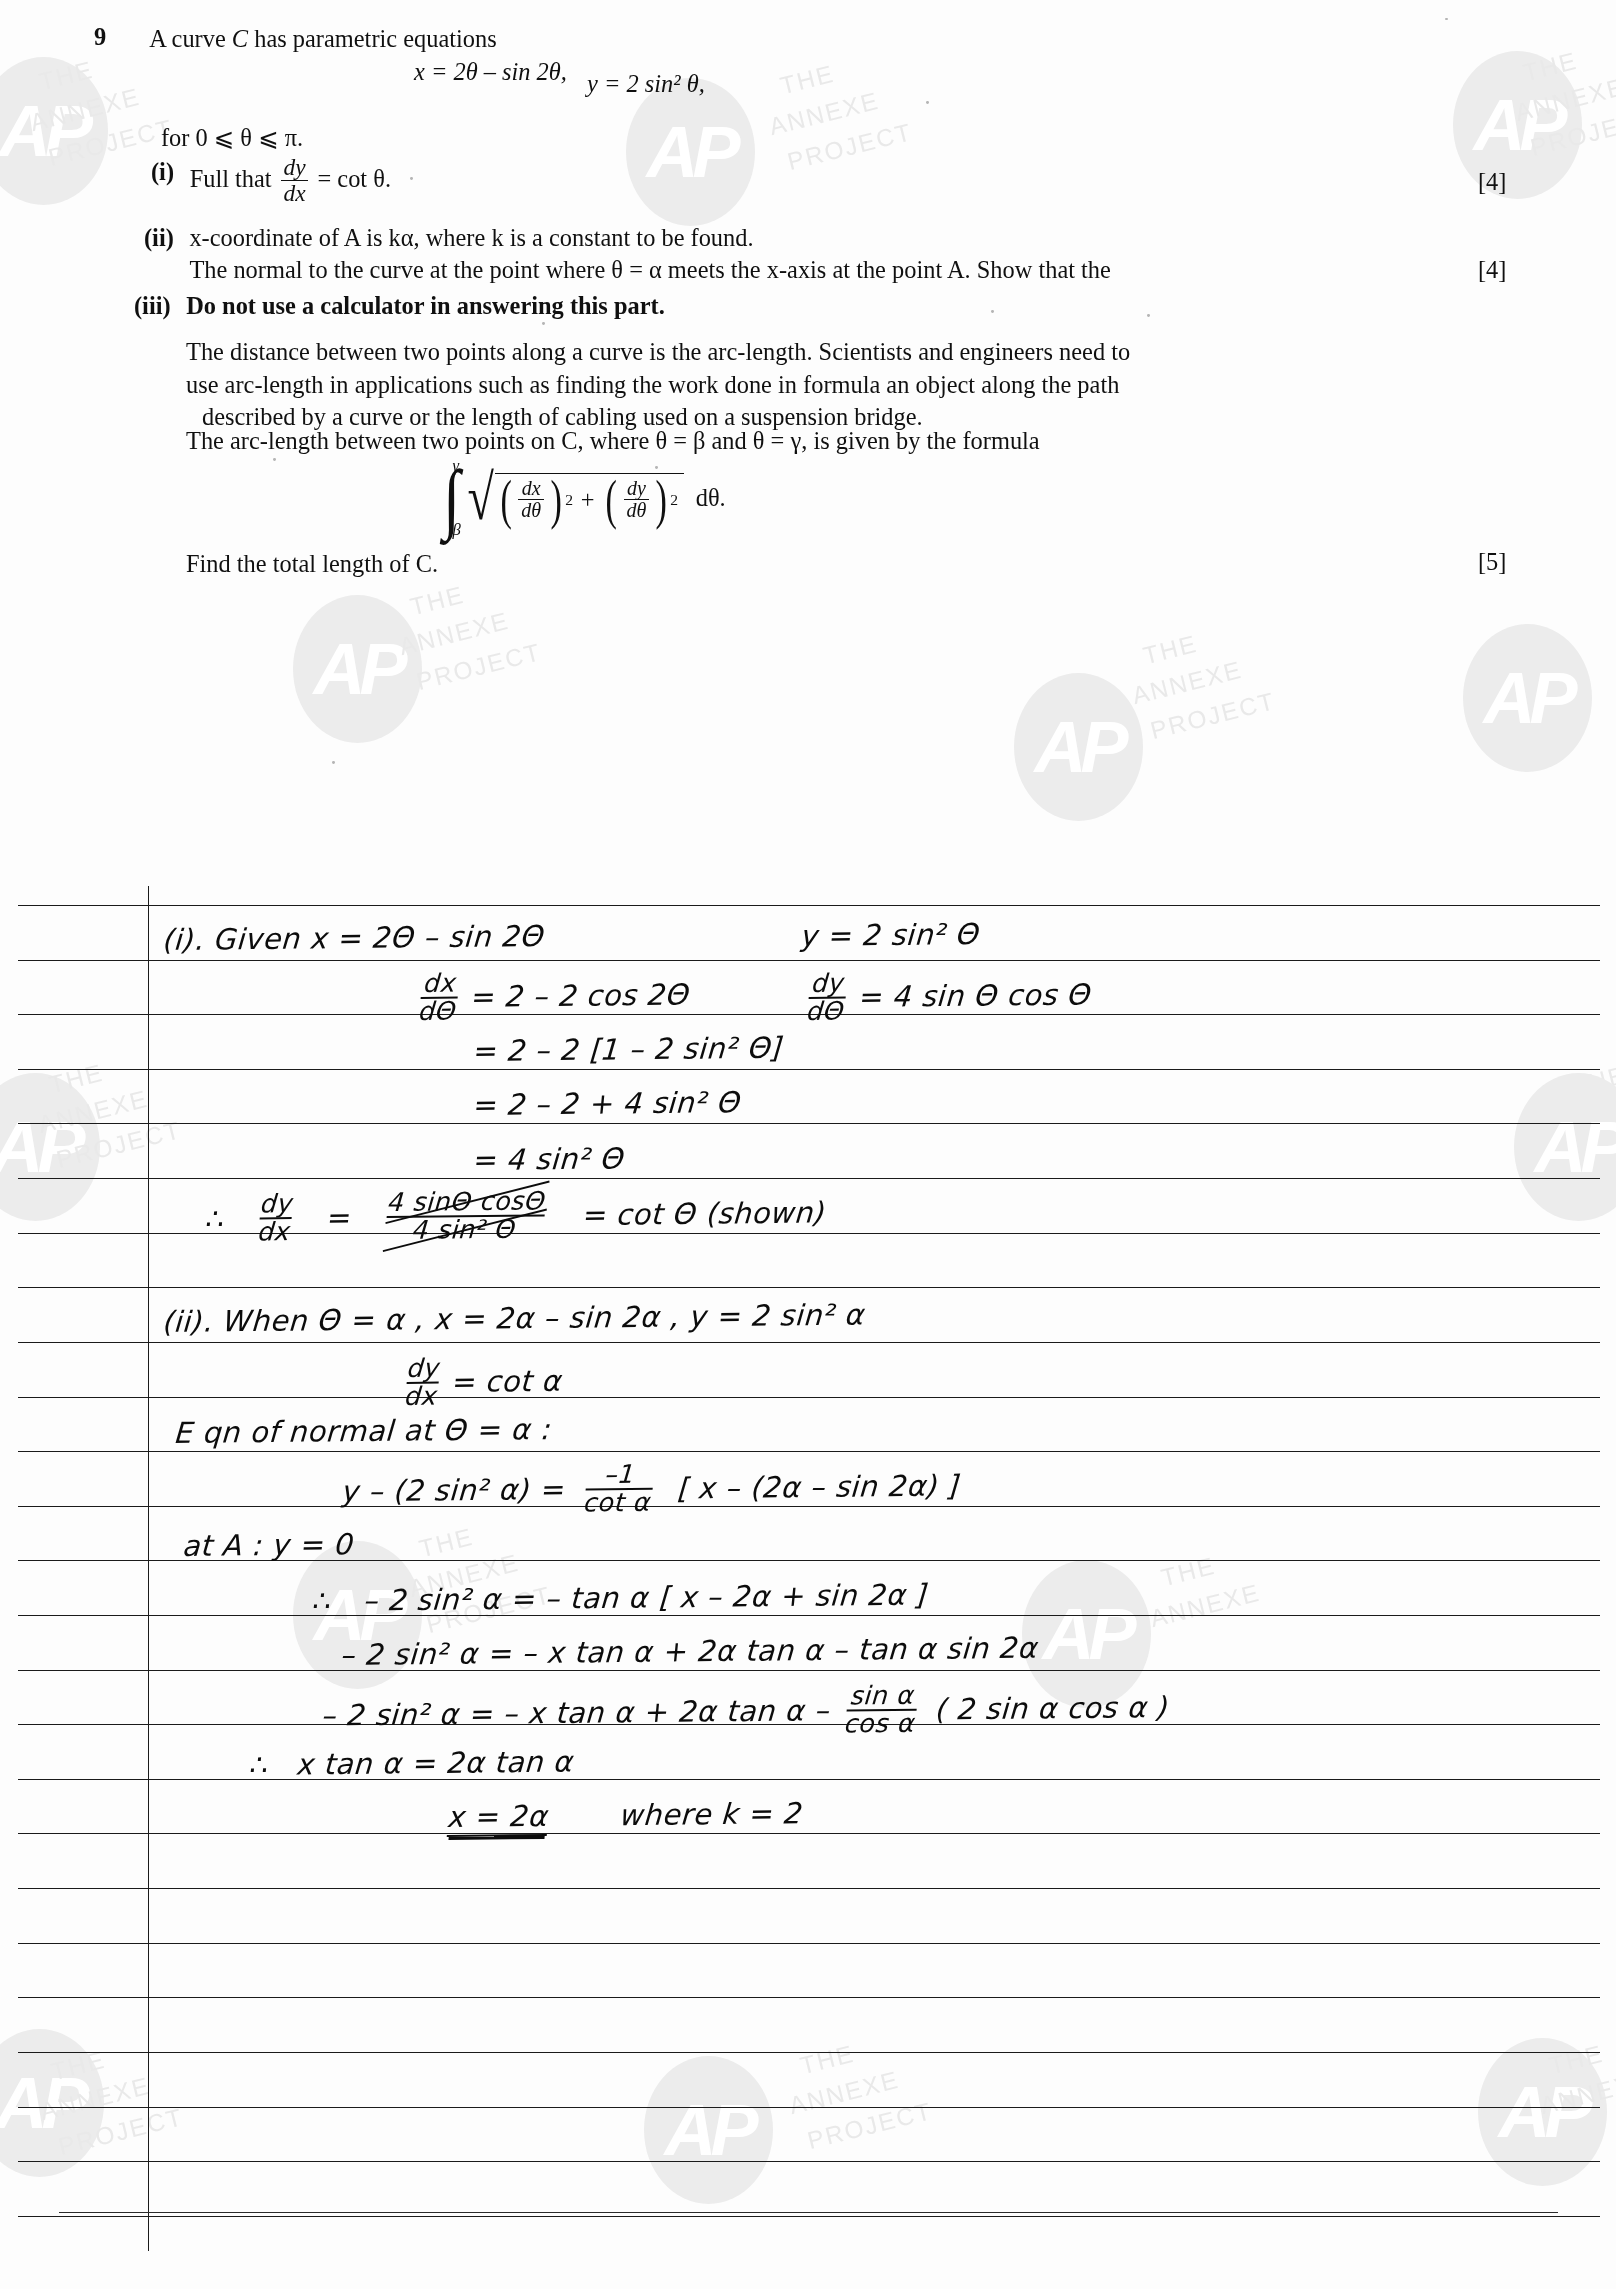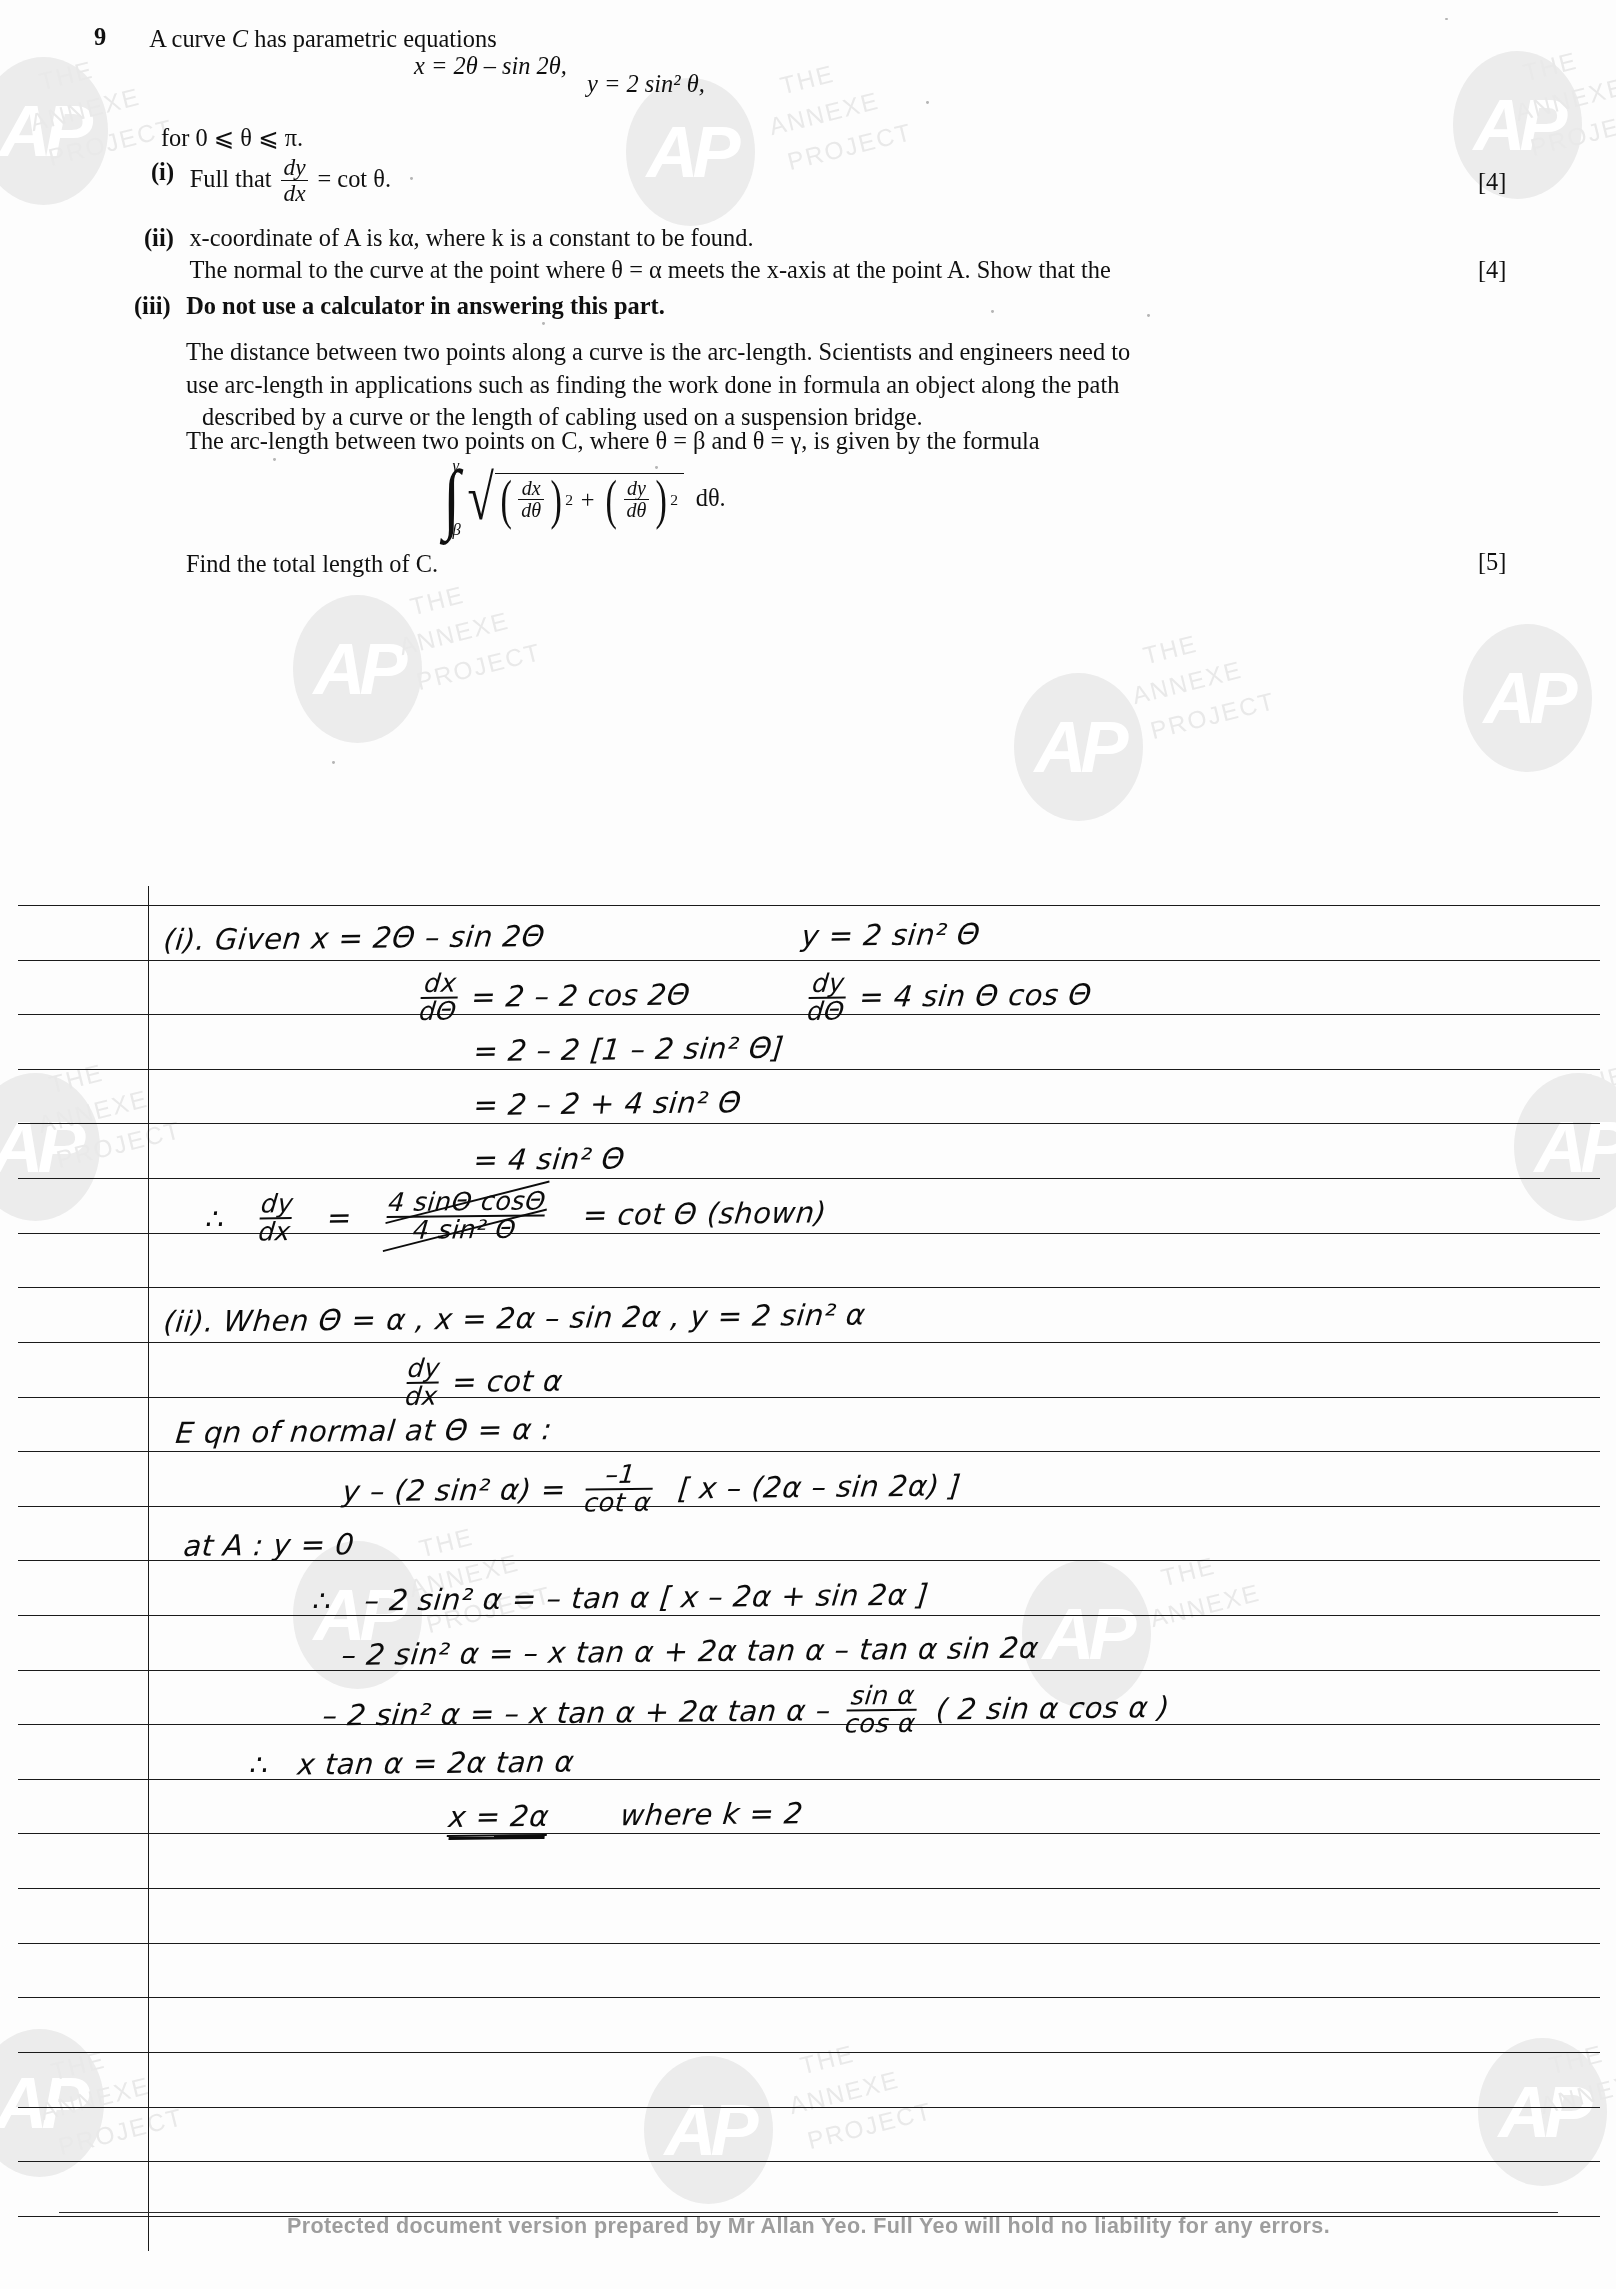--- a/index.html
+++ b/index.html
@@ -344,21 +344,21 @@
   <div class="speck" style="left:1147px; top:314px;"></div>
   <div class="speck" style="left:332px;  top:761px;"></div>
 
   <div id="printed">
 
     <div class="q-row" style="left:94px; top:23.4px;">
       <span class="qnum">9</span>
       <span class="qtext" style="margin-left:43px;">A curve <span class="italic">C</span> has parametric equations</span>
     </div>
 
-    <div class="dmath" style="left:414px; top:52px;">x = 2θ – sin 2θ,</div>
+    <div class="dmath" style="left:414px; top:58px;">x = 2θ – sin 2θ,</div>
     <div class="dmath" style="left:587px; top:70px;">y = 2 sin² θ,</div>
 
     <div class="dmath" style="left:161px; top:123px; font-style:normal;">for 0 ⩽ θ ⩽ π.</div>
 
     <div class="q-row" style="left:151px; top:156px;">
       <span class="qtext bold">(i)</span>
       <span class="qtext" style="margin-left:15.6px;">
         <span>Full that</span>
         <span class="frac" style="font-size:23.4px;">
           <span class="num">dy</span>
@@ -538,17 +538,16 @@
 
     <div class="hw" style="left:429px; top:895px;">
       <span class="dbl-uline">x = 2α</span>
       <span style="margin-left:62px;">where  k = 2</span>
     </div>
 
   </div>
 
   <div id="footer-band">
     <div class="footer-line"></div>
-    <div class="footer-ghost">Protected document version prepared by Mr Allan Yeo. Full Yeo will hold no liability for any errors.</div>
   </div>
 
 </div>
 
 
 </body></html>

